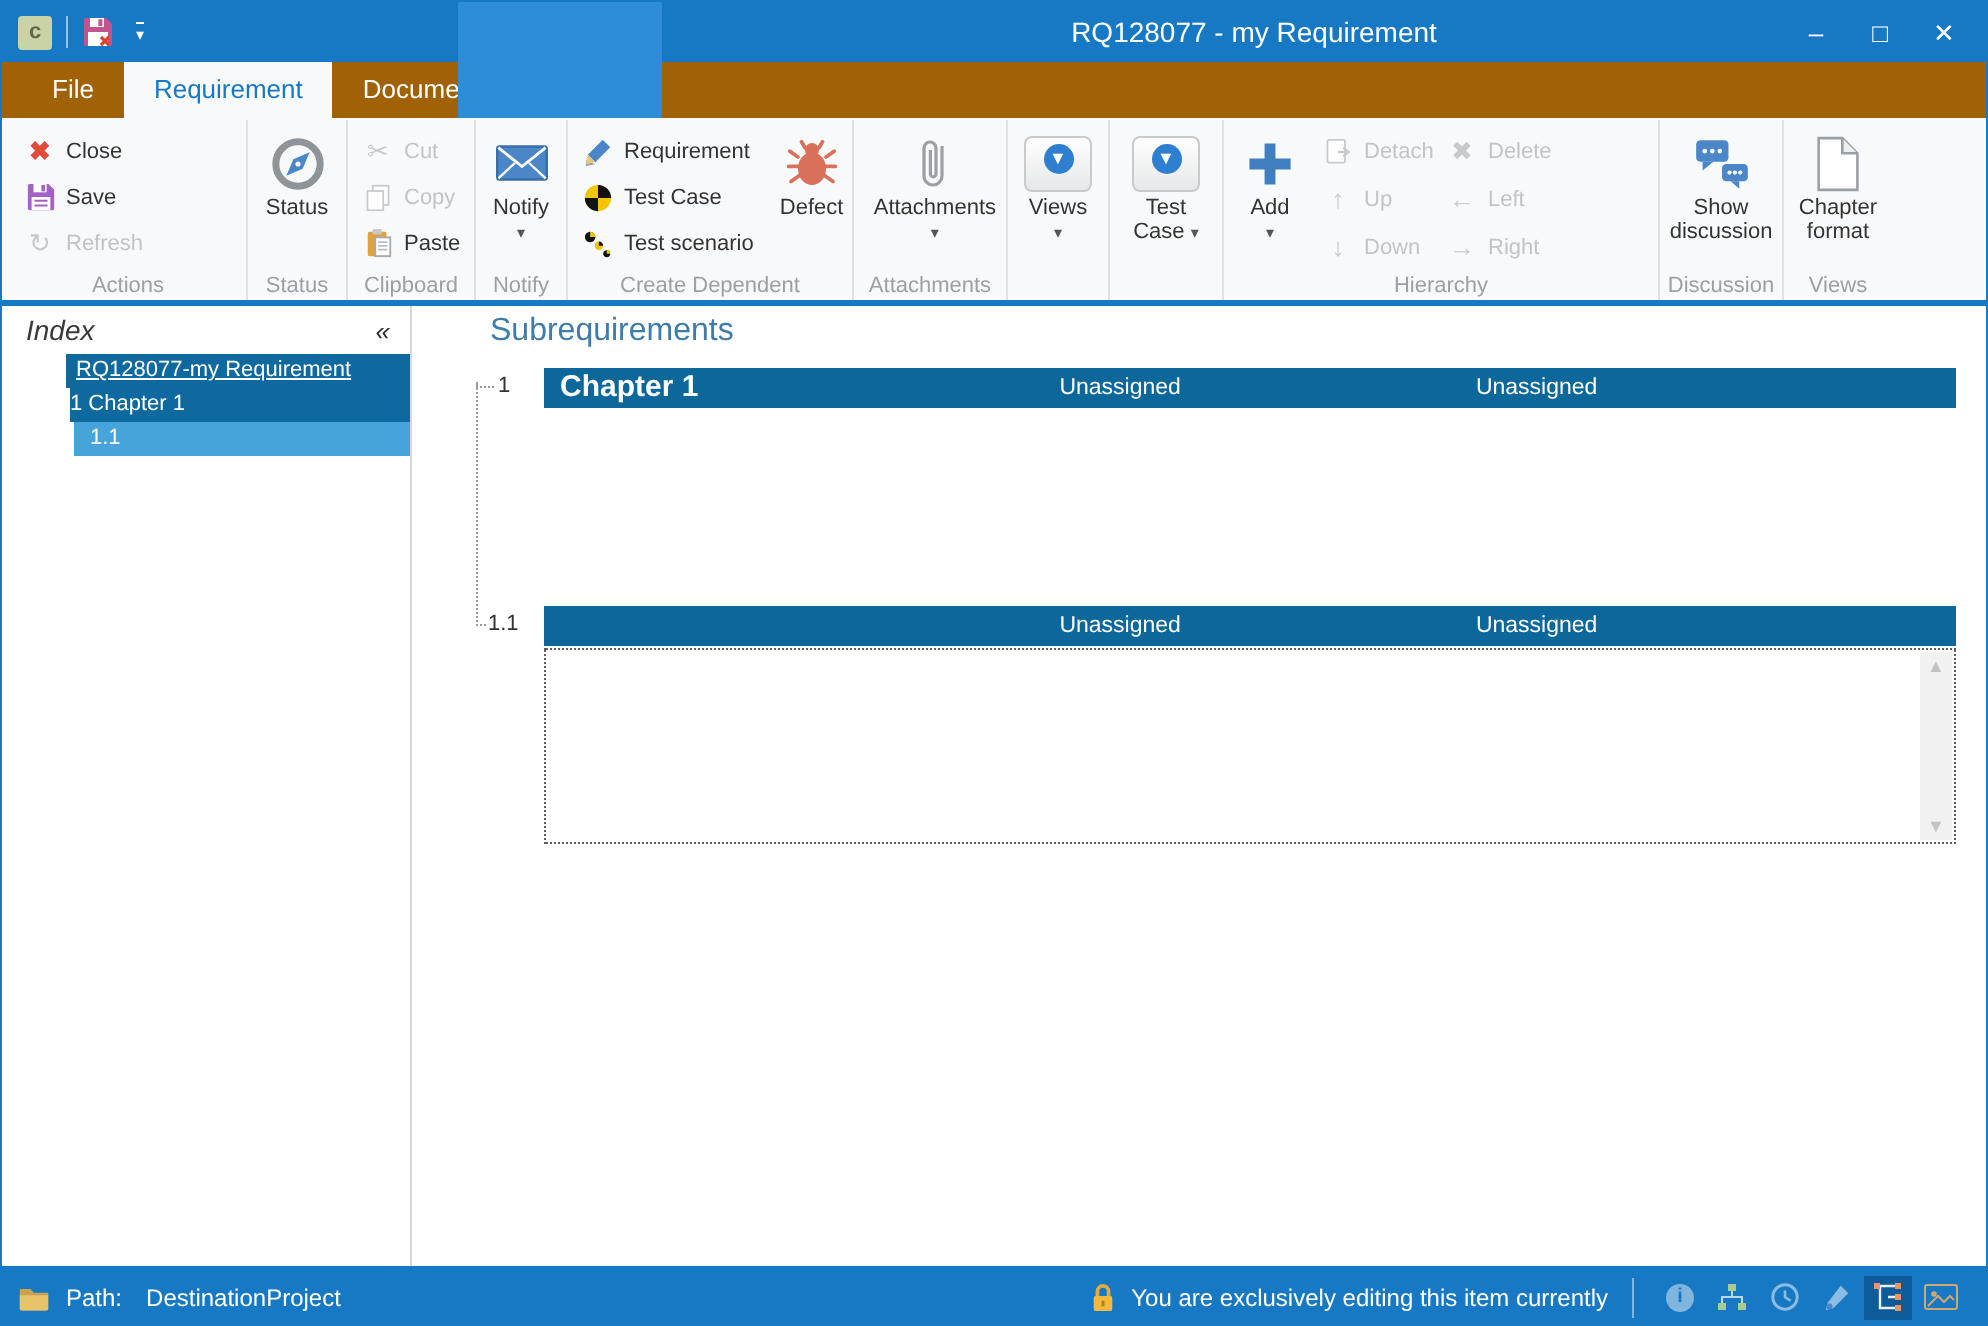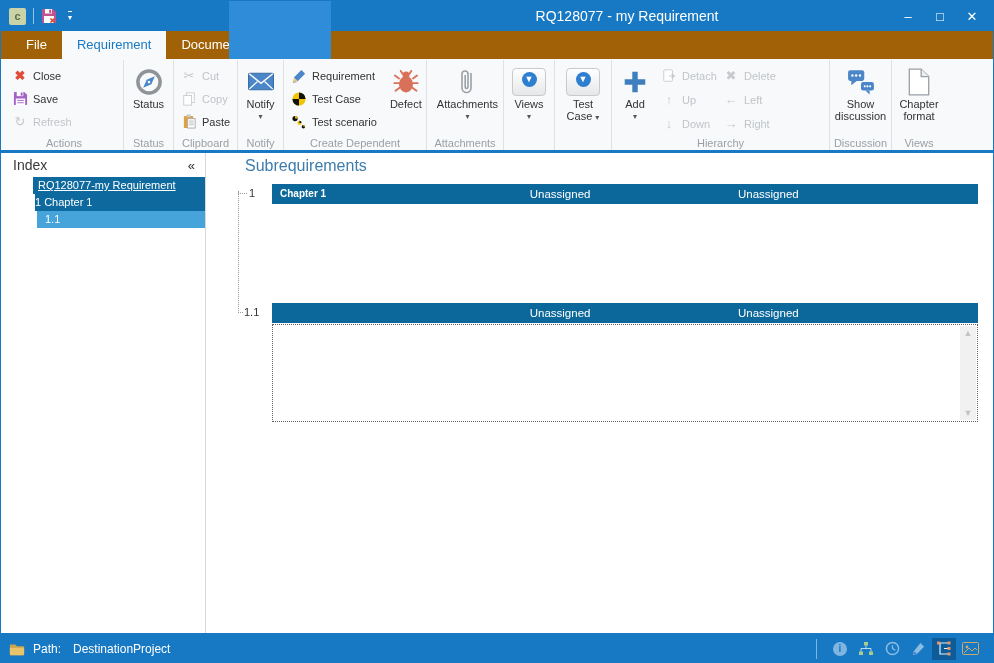--- a/index.html
+++ b/index.html
@@ -44,40 +44,40 @@
   .glyph-gray { color: #c6cacd; font-size: 13px; }
   .keycap { width: 34px; height: 28px; border: 1px solid #c8cacc; border-radius: 4px;
     background: linear-gradient(#ffffff, #e6e7e8); display: flex; align-items: flex-start; justify-content: center; padding-top: 3px; }
   .bluedot { width: 15px; height: 15px; border-radius: 50%; background: #2f7fd0; color: #fff; font-size: 9px;
     display: flex; align-items: center; justify-content: center; }
   .hier-grid { display: grid; grid-template-columns: 62px 58px; grid-auto-rows: 24px; margin-top: 2px; }
   .arrow-g { color: #c6cacd; font-size: 13px; font-weight: bold; }
   
   .bodyarea { display: flex; height: 480px; }
   .sidebar { width: 205px; border-right: 1px solid #d8d8d8; background: #fff; }
-  .sidebar-header { display: flex; justify-content: space-between; align-items: center; padding: 4px 10px 2px 12px; }
+  .sidebar-header { display: flex; justify-content: space-between; align-items: center; padding: 4px 10px 2px 12px; font-style: italic; }
   .sidebar-title { font-size: 14px; color: #3a3a3a; }
   .collapse-btn { font-size: 13px; color: #2b2b2b; cursor: default; }
   .tree { margin-top: 2px; font-size: 11px; color: #fff; }
   .tree-row { height: 17px; line-height: 17px; padding-left: 5px; cursor: default; white-space: nowrap; }
   .tree-row.root { background: #0e6a9e; font-weight: normal; text-decoration: underline; margin-left: 32px; }
   .tree-row.lvl1 { background: #0e6a9e; margin-left: 34px; padding-left: 0; }
   .tree-row.lvl2 { background: #47a4da; margin-left: 36px; padding-left: 8px; }
   .main { position: relative; flex: 1; background: #fff; }
   .heading { position: absolute; left: 39px; top: 4px; font-size: 16px; color: #3e7cab; }
   .tree-line { position: absolute; border-color: #9a9a9a; }
   .tl-v { left: 32px; top: 38px; height: 122px; border-left: 1px dotted #9a9a9a; }
   .tl-h1 { left: 32px; top: 40px; width: 9px; border-top: 1px dotted #9a9a9a; }
   .tl-h2 { left: 32px; top: 159px; width: 5px; border-top: 1px dotted #9a9a9a; }
   .item-number { position: absolute; font-size: 11px; color: #333; }
   .n1 { left: 43px; top: 34px; }
   .n2 { left: 38px; top: 153px; }
   .bar { position: absolute; left: 66px; width: 706px; height: 20px; background: #0c689b; color: #fff; }
   .bar1 { top: 31px; } .bar2 { top: 150px; }
-  .bar-title { position: absolute; left: 8px; top: 0; line-height: 20px; font-size: 10px; font-weight: bold; }
+  .bar-title { position: absolute; left: 8px; top: 0; line-height: 20px; font-size: 15px; font-weight: bold; }
   .bar-col { position: absolute; top: 0; line-height: 20px; font-size: 11.5px; }
   .c2 { left: 36.5%; } .c3 { left: 66%; }
   .textarea { position: absolute; left: 66px; top: 171px; width: 706px; height: 98px;
     border: 1px dotted #5f5f5f; background: #fff; }
   .vscroll { position: absolute; right: 1px; top: 1px; bottom: 1px; width: 16px; background: #f1f1f1; }
   .sarr { position: absolute; left: 0; width: 16px; text-align: center; font-size: 9px; color: #c3c3c3; }
   .sarr.top { top: 2px; } .sarr.bottom { bottom: 2px; }
   
   .statusbar { height: 31px; background: #1779c4; color: #fff; display: flex; align-items: center;
     padding: 0 10px 0 8px; font-size: 12px; }
@@ -435,20 +435,30 @@
       <span class="sicon16">
         <svg width="17" height="14" viewBox="0 0 18 14">
           <path d="M1 2 h6 l2 2 h8 v9 a1 1 0 0 1 -1 1 H2 a1 1 0 0 1 -1 -1 Z" fill="#caa34f"></path>
           <path d="M1 5.5 h16 v7.5 a1 1 0 0 1 -1 1 H2 a1 1 0 0 1 -1 -1 Z" fill="#e8c36a"></path>
         </svg>
       </span>
       <span class="sb-path-label">Path:</span>
       <span class="sb-path-value">DestinationProject</span>
     </div>
     <div class="sb-spacer"></div>
+    <div class="sb-lock-msg">
+      <span class="sicon16">
+        <svg width="13" height="15" viewBox="0 0 14 16">
+          <path d="M4 8 V5 a3 3 0 0 1 6 0 v3" fill="none" stroke="#e5a93d" stroke-width="2"></path>
+          <rect x="2" y="7.5" width="10" height="8" rx="1" fill="#f2b93f"></rect>
+          <rect x="6.2" y="10" width="1.6" height="3" fill="#b07f20"></rect>
+        </svg>
+      </span>
+      <span>You are exclusively editing this item currently</span>
+    </div>
     <div class="sb-divider"></div>
     <div class="sb-icons">
       <span class="sb-icon">
         <span class="info-circle">i</span>
       </span>
       <span class="sb-icon">
         <svg width="16" height="14" viewBox="0 0 16 14">
           <rect x="6" y="0" width="4" height="3.5" fill="#a8cc8a"></rect>
           <rect x="1" y="9.5" width="4" height="3.5" fill="#a8cc8a"></rect>
           <rect x="11" y="9.5" width="4" height="3.5" fill="#a8cc8a"></rect>

